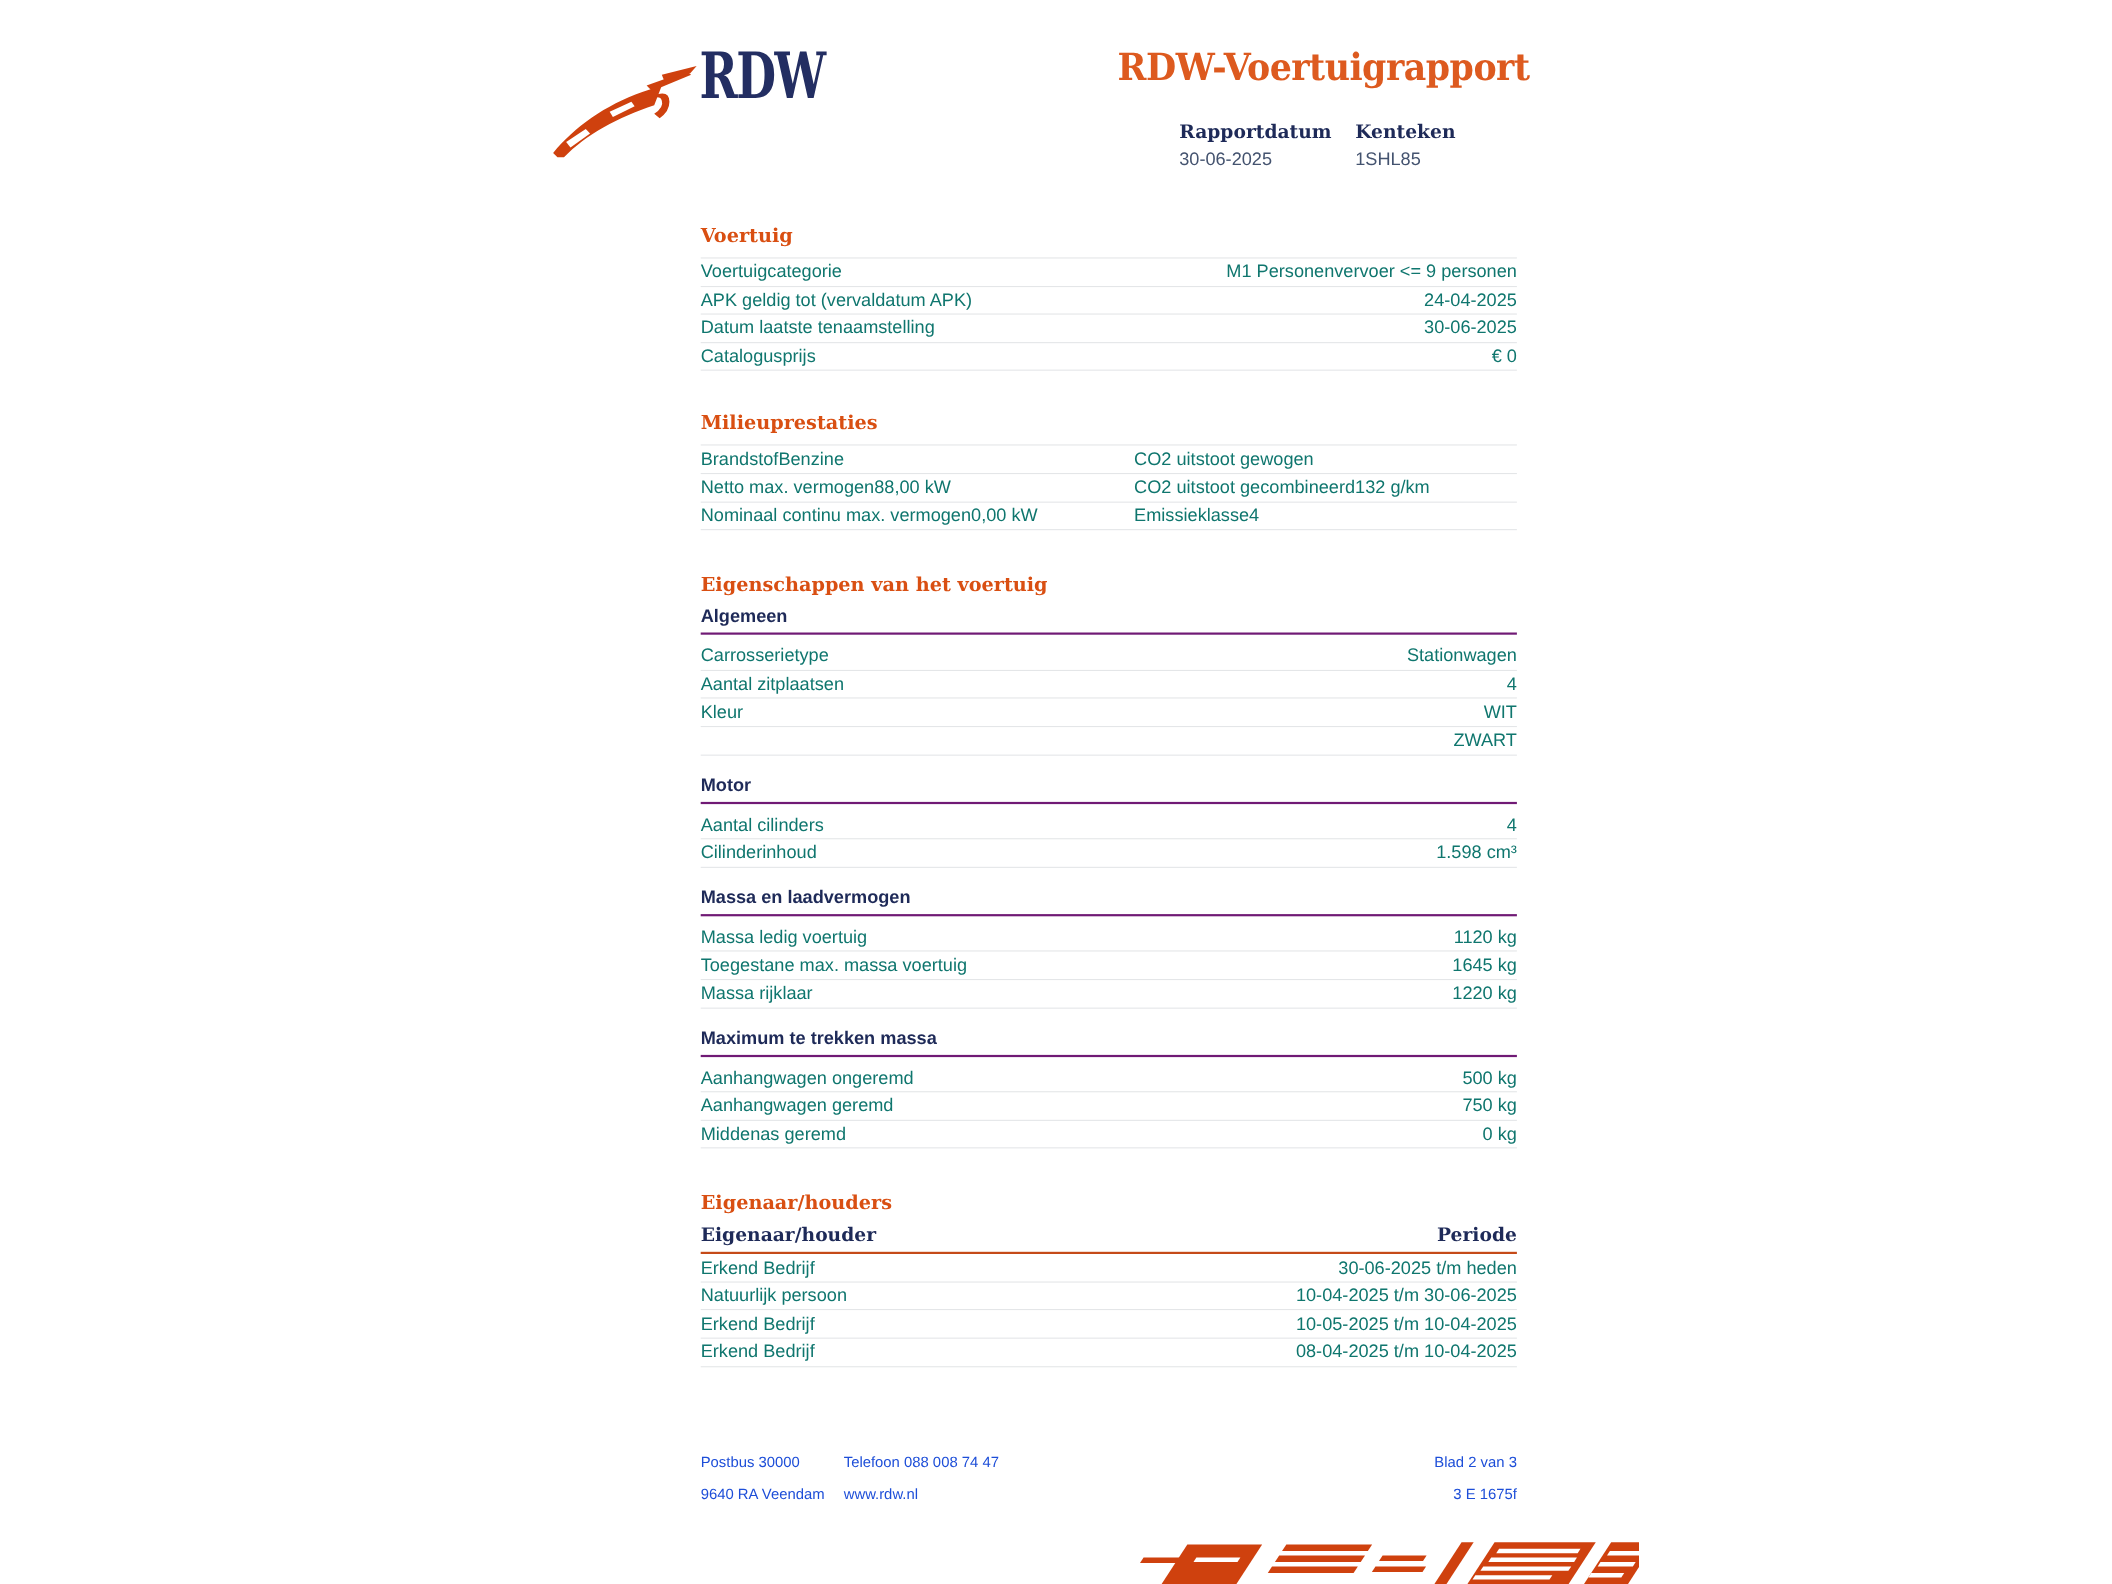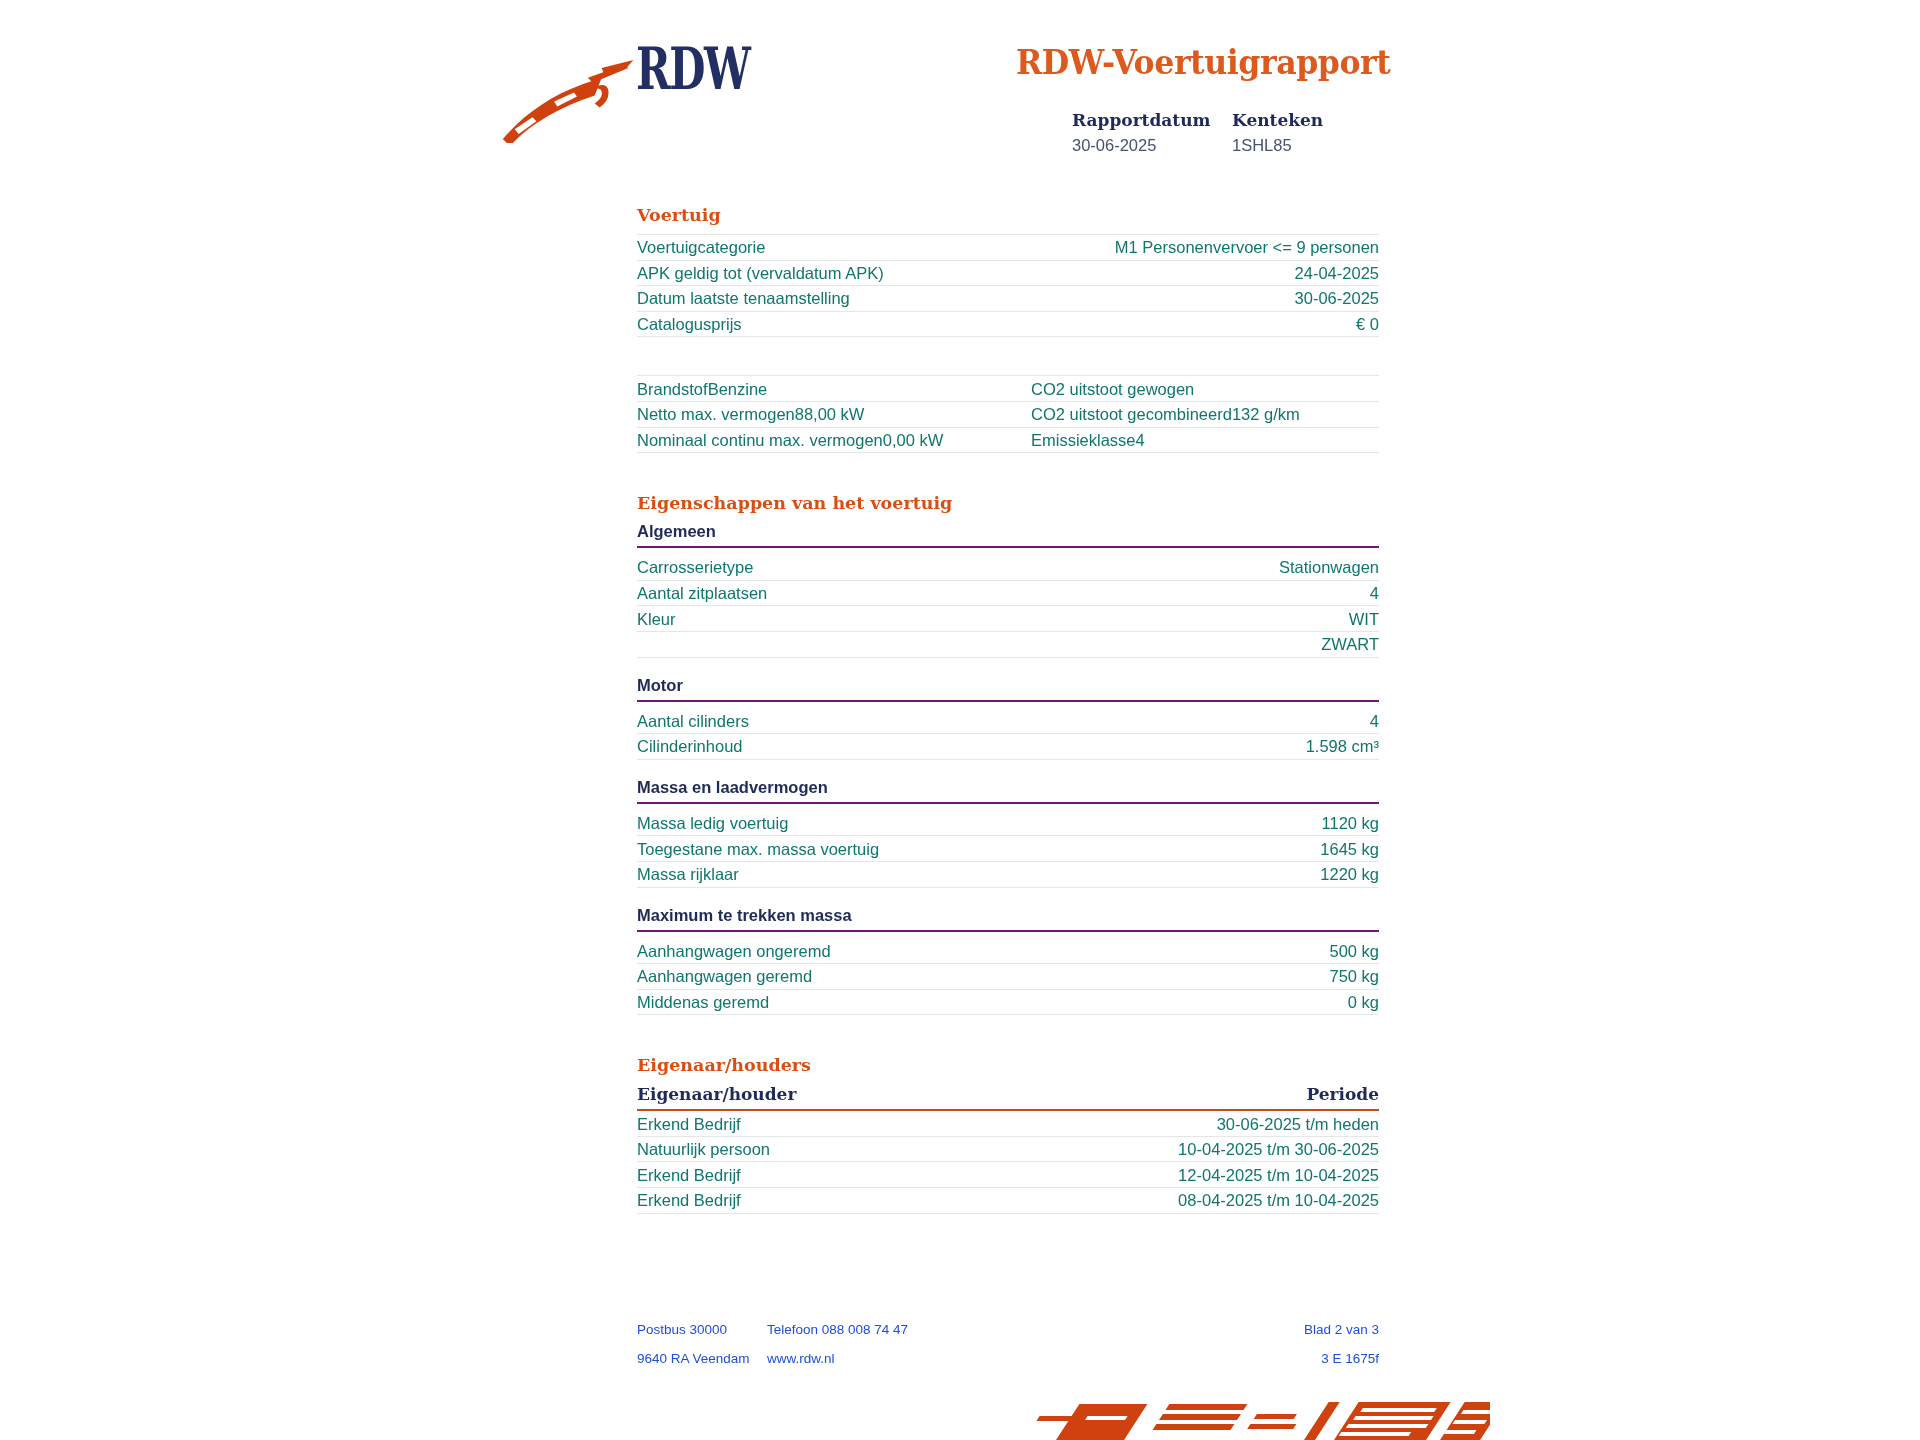--- a/index.html
+++ b/index.html
@@ -144,20 +144,21 @@
           <span class="val">30-06-2025</span>
         </div>
         <div class="row">
           <span class="lbl">Catalogusprijs</span>
           <span class="val">€ 0</span>
         </div>
       </div>
     </section>
 
     <section class="sec-milieu">
+      <h2 class="sec-title">Milieuprestaties</h2>
       <div class="table">
         <div class="row mrow">
           <span class="pair left">
             <span class="lbl">Brandstof</span>
             <span class="val">Benzine</span>
           </span>
           <span class="pair right">
             <span class="lbl">CO2 uitstoot gewogen</span>
             <span class="val"></span>
           </span>
@@ -271,21 +272,21 @@
         <div class="row">
           <span class="lbl">Erkend Bedrijf</span>
           <span class="val">30-06-2025 t/m heden</span>
         </div>
         <div class="row">
           <span class="lbl">Natuurlijk persoon</span>
           <span class="val">10-04-2025 t/m 30-06-2025</span>
         </div>
         <div class="row">
           <span class="lbl">Erkend Bedrijf</span>
-          <span class="val">12-04-2025 t/m 10-04-2025</span>
+          <span class="val">10-05-2025 t/m 10-04-2025</span>
         </div>
         <div class="row">
           <span class="lbl">Erkend Bedrijf</span>
           <span class="val">08-04-2025 t/m 10-04-2025</span>
         </div>
       </div>
     </section>
 
   </div>
 

